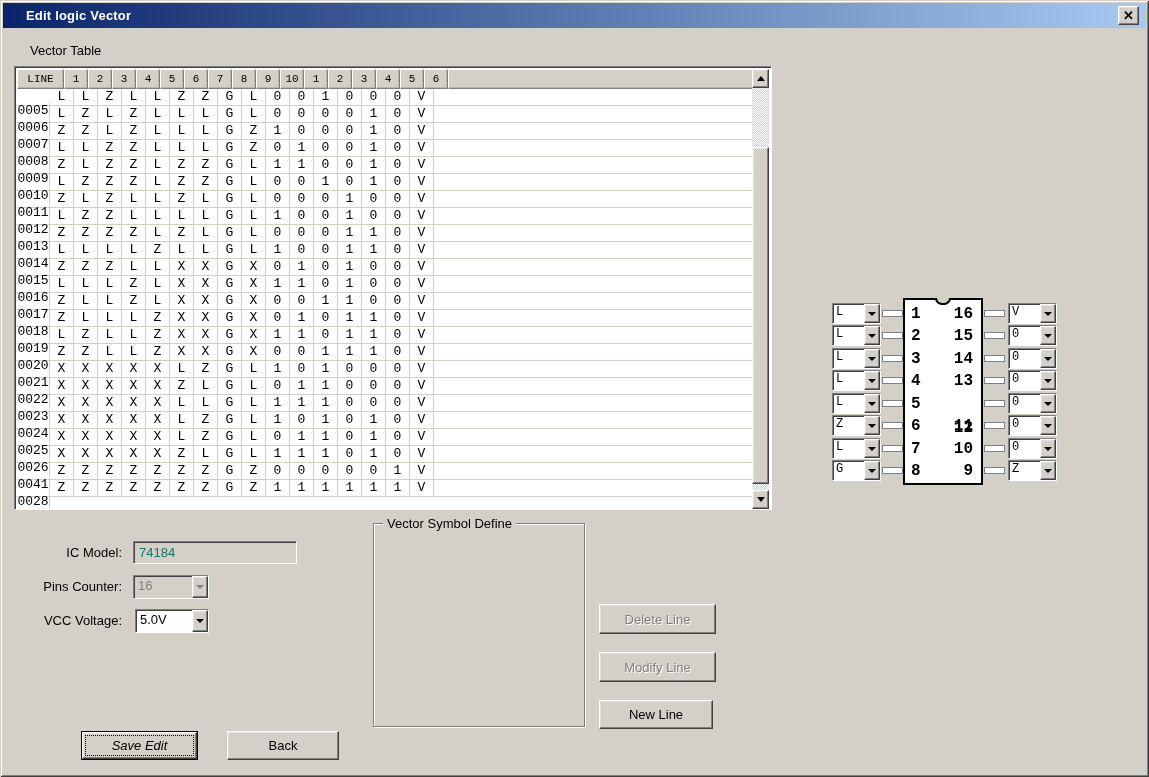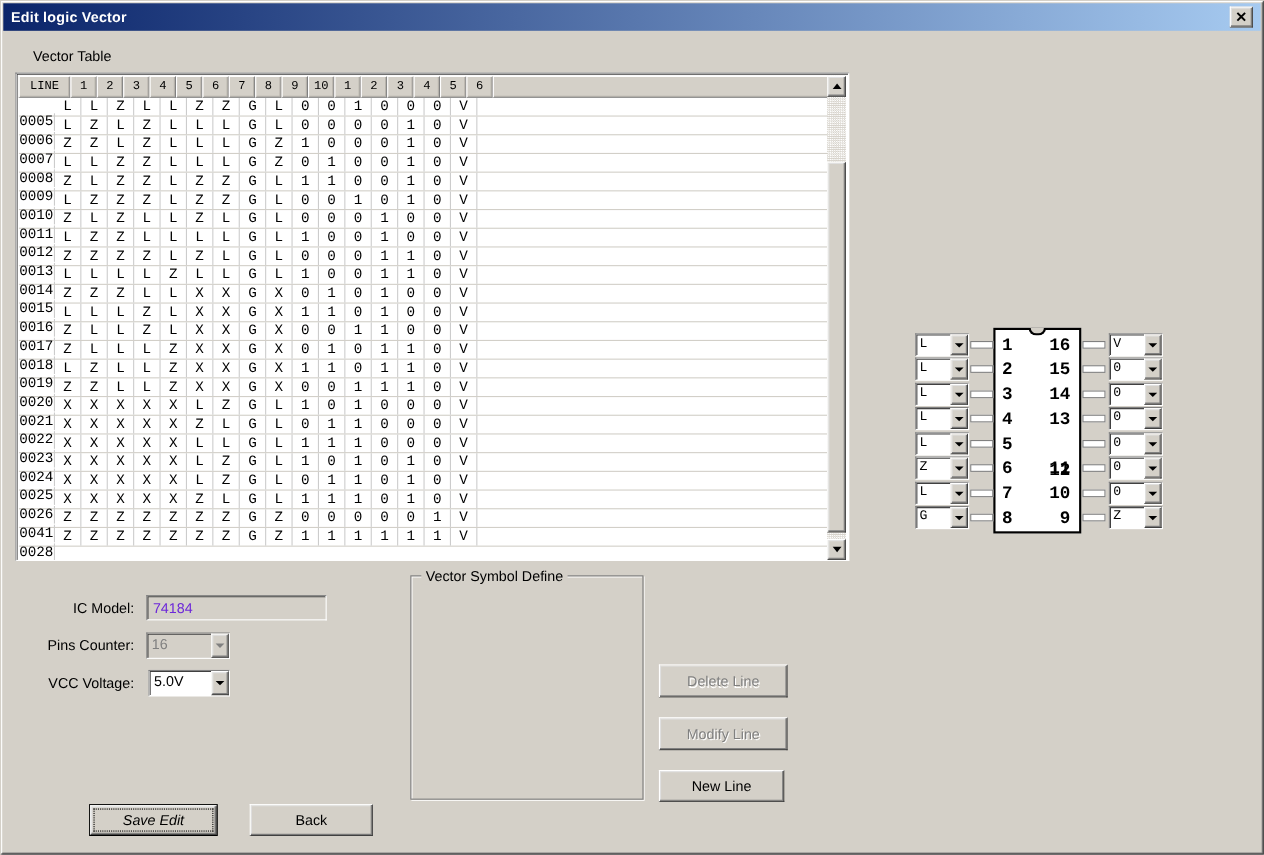--- a/index.html
+++ b/index.html
@@ -9,21 +9,21 @@
   .window {
     position: relative; width: 1149px; height: 777px; background: #d4d0c8; overflow: hidden;
     box-shadow: inset 1px 1px 0 #d4d0c8, inset -1px -1px 0 #404040,
                 inset 2px 2px 0 #ffffff, inset -2px -2px 0 #808080;
   }
 
   
   .titlebar {
     position: absolute; left: 3px; top: 3px; width: 1143px; height: 25px;
     background: linear-gradient(to right, #0a246a, #a6caf0);
-    display: flex; align-items: center; padding-left: 7px;
+    display: flex; align-items: center; padding-left: 23px;
   }
   .title-text { color: #fff; font-weight: bold; font-size: 13px; letter-spacing: .2px; }
   .close-btn {
     position: absolute; right: 7px; top: 3px; width: 21px; height: 19px;
     background: #d4d0c8; border: 1px solid; border-color: #ffffff #404040 #404040 #ffffff;
     box-shadow: inset -1px -1px 0 #808080, inset 1px 1px 0 #dfdfdf;
     display: flex; align-items: center; justify-content: center; cursor: default;
   }
   .close-glyph { font-weight: bold; font-size: 13px; line-height: 13px; }
 
@@ -70,21 +70,21 @@
     background-size: 2px 2px;
   }
   .sb-btn { position: absolute; left: 0; width: 17px; height: 19px; display: flex; align-items: center; justify-content: center; } .sb-down { bottom: 0; }
   .sb-thumb { position: absolute; left: 0; top: 78px; width: 17px; height: 337px; }
   .arr-up { width: 0; height: 0; border-left: 4px solid transparent; border-right: 4px solid transparent; border-bottom: 5px solid #000; }
   .arr-down { width: 0; height: 0; border-left: 4px solid transparent; border-right: 4px solid transparent; border-top: 5px solid #000; }
 
   
   .fld-label { position: absolute; width: 102px; text-align: right; line-height: 16px; }
   .text-field {
-    position: absolute; background: #d4d0c8; color: #6d28d9;
+    position: absolute; background: #d4d0c8; color: #0f766e;
     padding: 2px 5px; line-height: 17px;
   }
   .combo { position: absolute; display: flex; background: #fff; }
   .combo.disabled { background: #d4d0c8; }
   .combo-text { flex: 1 1 auto; padding: 2px 4px; line-height: 16px; overflow: hidden; }
   .combo.disabled .combo-text { color: #808080; }
   .combo-btn { flex: 0 0 16px; display: flex; align-items: center; justify-content: center; }
   .combo-arrow { width: 0; height: 0; border-left: 4px solid transparent; border-right: 4px solid transparent; border-top: 4px solid #000; }
   .combo.disabled .combo-arrow { border-top-color: #808080; }
 

